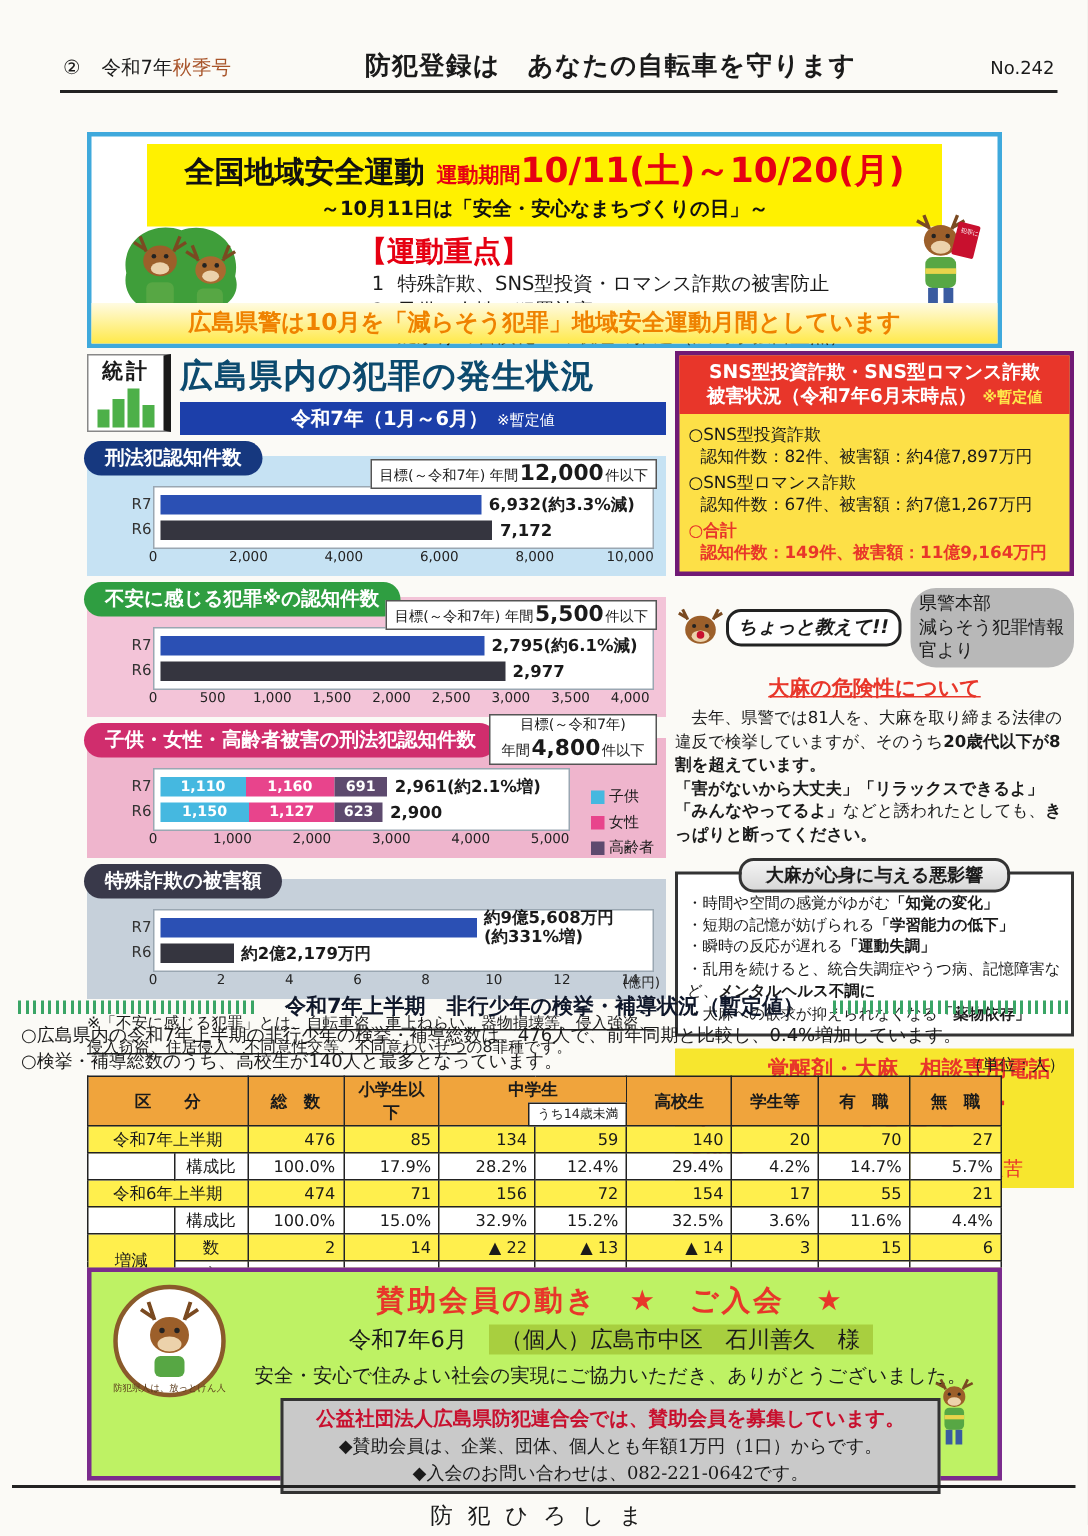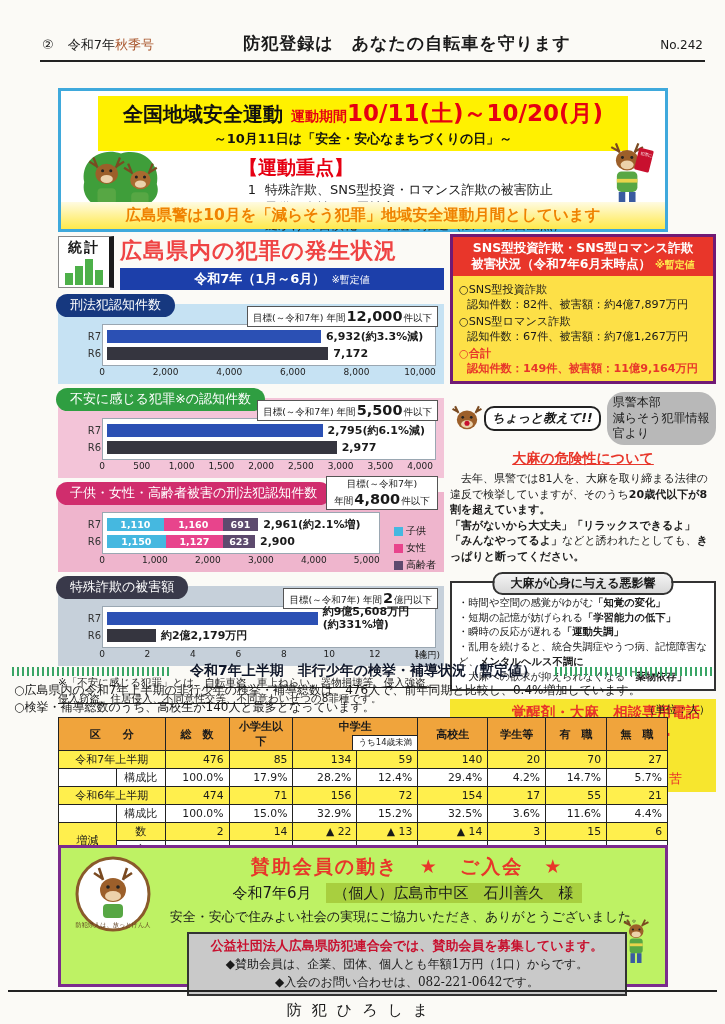--- a/index.html
+++ b/index.html
@@ -32,27 +32,27 @@
   .mascot-right { position:absolute; right:8px; top:48px; }
 
   
   .left-col { position:absolute; left:58px; top:236px; width:386px; }
   .stats-head { display:flex; }
   .stats-badge { width:56px; height:52px; background:#fff; border:1px solid #888; border-right:5px solid #1a1a1a; padding:2px 4px; }
   .stats-badge .t { font-size:14px; font-weight:bold; text-align:center; letter-spacing:2px; }
   .stats-badge .bars { display:flex; align-items:flex-end; gap:2px; height:26px; margin-top:2px; justify-content:center; }
   .stats-badge .bars i { display:block; width:8px; background:#4db049; }
   .stats-title-wrap { flex:1; margin-left:6px; }
-  .stats-title { color:#ef4444; font-weight:bold; font-size:22px; letter-spacing:1px; white-space:nowrap; }
+  .stats-title { color:#0c4a6e; font-weight:bold; font-size:22px; letter-spacing:1px; white-space:nowrap; }
   .stats-sub { background:#1c3faa; color:#fff; text-align:center; font-weight:bold; font-size:13px; padding:2px 0; margin-top:2px; }
   .stats-sub .note { font-size:10px; font-weight:normal; margin-left:6px; }
 
   
   .chart-panel { position:relative; margin-top:14px; padding:20px 8px 5px; }
-  .chart-pill { position:absolute; top:-10px; left:-2px; color:#fff; font-size:13px; font-weight:normal; padding:2px 14px 3px; border-radius:14px; white-space:nowrap; }
+  .chart-pill { position:absolute; top:-10px; left:-2px; color:#fff; font-size:13px; font-weight:bold; padding:2px 14px 3px; border-radius:14px; white-space:nowrap; }
   .goal-box { position:absolute; top:2px; right:6px; background:#fff; border:1px solid #555; font-size:9.5px; padding:1px 5px; white-space:nowrap; }
   .goal-box b { font-size:14.5px; margin:0 1px; }
   .goal-2line { top:-16px; width:112px; white-space:normal; text-align:center; line-height:1.25; }
   .goal-2line .g1 { display:block; }
   .plot { margin-left:36px; background:#fff; border:1px solid #9aa7b2; padding:3px 4px; }
   .bar-row { position:relative; display:flex; align-items:center; height:17px; }
   .bar { height:13px; flex-shrink:0; }
   .seg { height:13px; flex-shrink:0; display:flex; align-items:center; justify-content:center; color:#fff; font-size:9.5px; font-weight:bold; overflow:hidden; }
   .cat { position:absolute; left:-34px; width:28px; text-align:right; font-size:10px; color:#333; }
   .bar-label { margin-left:5px; font-size:11px; font-weight:bold; white-space:nowrap; }
@@ -323,21 +323,20 @@
           </div>
         <div class="li">
             <span class="sw" style="background:#5d4a6e"></span>
             <span>高齢者</span>
           </div>
       </div>
     </div>
 
     <div class="chart-panel" style="background:#c6d0da">
       <div class="chart-pill" style="background:#39394a">特殊詐欺の被害額</div>
-      <div class="goal-box"><span>目標(～令和7年) 年間</span><b>2</b><span>億円以下</span></div>
       <div class="plot">
         <div class="bar-row">
           <span class="cat">R7</span>
           <div class="bar" style="background: rgb(43, 80, 180); width: 65.0395%;"></div>
           <span class="bar-label">
               <span class="vl">約9億5,608万円</span>
               <span class="vl">(約331%増)</span>
             </span>
         </div>
         <div class="bar-row">

